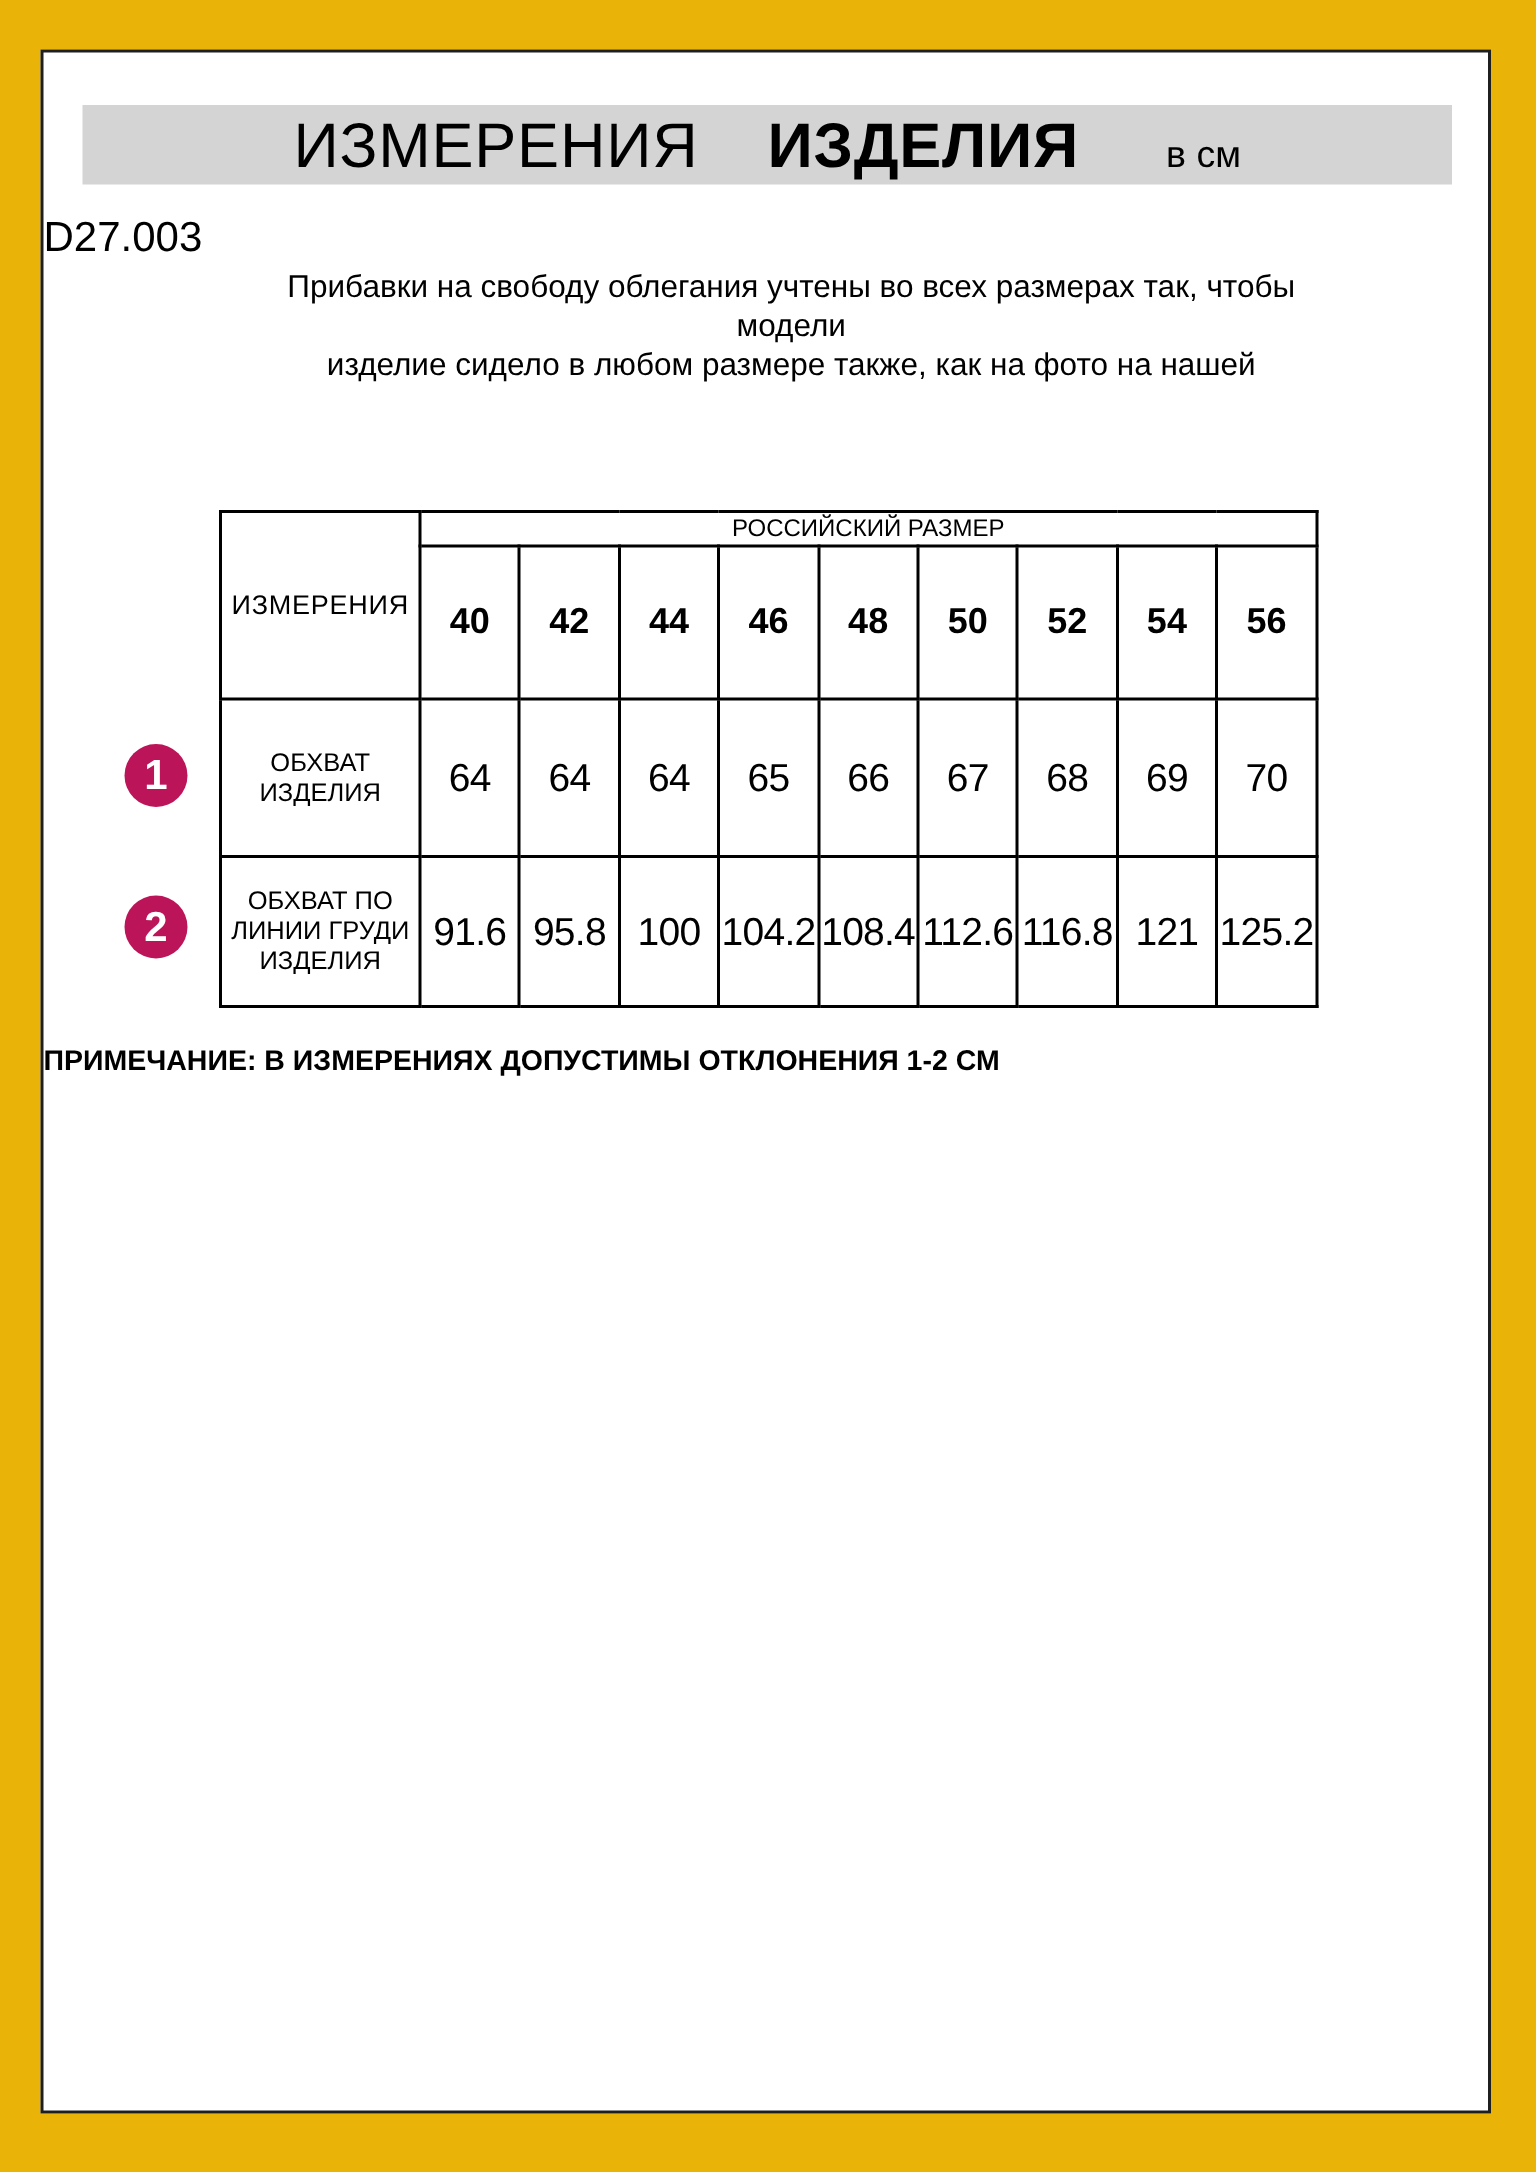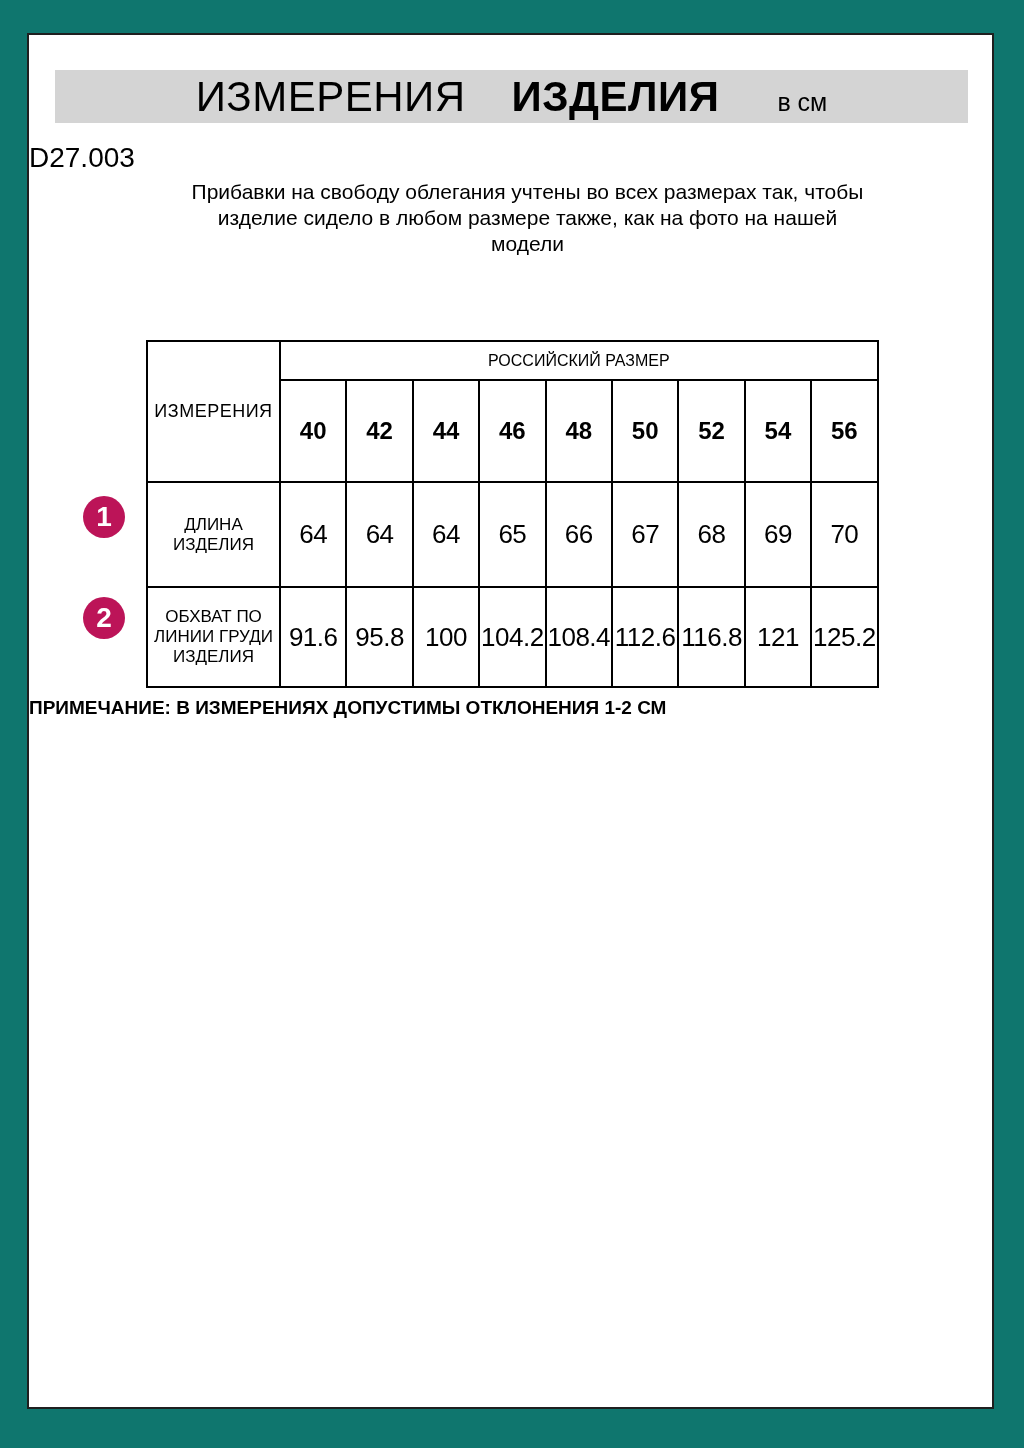--- a/index.html
+++ b/index.html
@@ -7,21 +7,21 @@
   body {
     width: 1024px; height: 1448px;
     font-family: "Liberation Sans", sans-serif;
     color: #000;
     position: relative;
     overflow: hidden;
   }
   #page {
     position: absolute; left: 0; top: 0;
     width: 1024px; height: 1448px;
-    background: #0f766e;
+    background: #eab308;
   }
   .frame {
     position: absolute;
     left: 27px; top: 33px;
     width: 967px; height: 1376px;
     border: 2px solid #1f1f1f;
     background: #fff;
   }
   .header-bar {
     position: absolute;
@@ -81,21 +81,21 @@
   .size-table td {
     border: 2px solid #000;
     text-align: center;
     vertical-align: middle;
     background: #fff;
     padding: 0;
   }
   .col-label { width: 133px; }
   .col-size  { width: 66.4px; }
   td.corner { font-size: 18px; letter-spacing: 0.5px; }
-  tr.group-row td.group { height: 39px; font-size: 16px; margin-top: 17px; }
+  tr.group-row td.group { height: 23px; font-size: 16px; margin-top: 17px; }
   tr.sizes-row td { height: 102px; font-size: 24px; font-weight: bold; }
   tr.data-row td { font-size: 26px; letter-spacing: -0.5px; }
   tr.data-row td.rowlabel {
     font-size: 17px;
     letter-spacing: 0;
     line-height: 20px;
   }
   tr.data-row td.rowlabel span { display: block; }
   tr.row-length td { height: 105px; }
   tr.row-chest td { height: 100px; }
@@ -125,22 +125,22 @@
   <div class="header-bar" style="background-color: rgb(212, 212, 212);">
     <span class="title-main">ИЗМЕРЕНИЯ</span>
     <span class="title-emphasis">ИЗДЕЛИЯ</span>
     <span class="title-unit">в см</span>
   </div>
 
   <div class="model-code">D27.003</div>
 
   <div class="description">
     <div>Прибавки на свободу облегания учтены во всех размерах так, чтобы</div>
+    <div>модели</div>
     <div>изделие сидело в любом размере также, как на фото на нашей</div>
-    <div>модели</div>
   </div>
 
   <table class="size-table">
     <colgroup>
       <col class="col-label">
       <col class="col-size">
         <col class="col-size">
         <col class="col-size">
       <col class="col-size">
         <col class="col-size">
@@ -160,21 +160,21 @@
         <td>44</td>
         <td>46</td>
         <td>48</td>
         <td>50</td>
         <td>52</td>
         <td>54</td>
         <td>56</td>
       </tr>
       <tr class="data-row row-length">
         <td class="rowlabel">
-          <span>ДЛИНА</span>
+          <span>ОБХВАТ</span>
           <span>ИЗДЕЛИЯ</span>
         </td>
         <td>64</td>
         <td>64</td>
         <td>64</td>
         <td>65</td>
         <td>66</td>
         <td>67</td>
         <td>68</td>
         <td>69</td>

